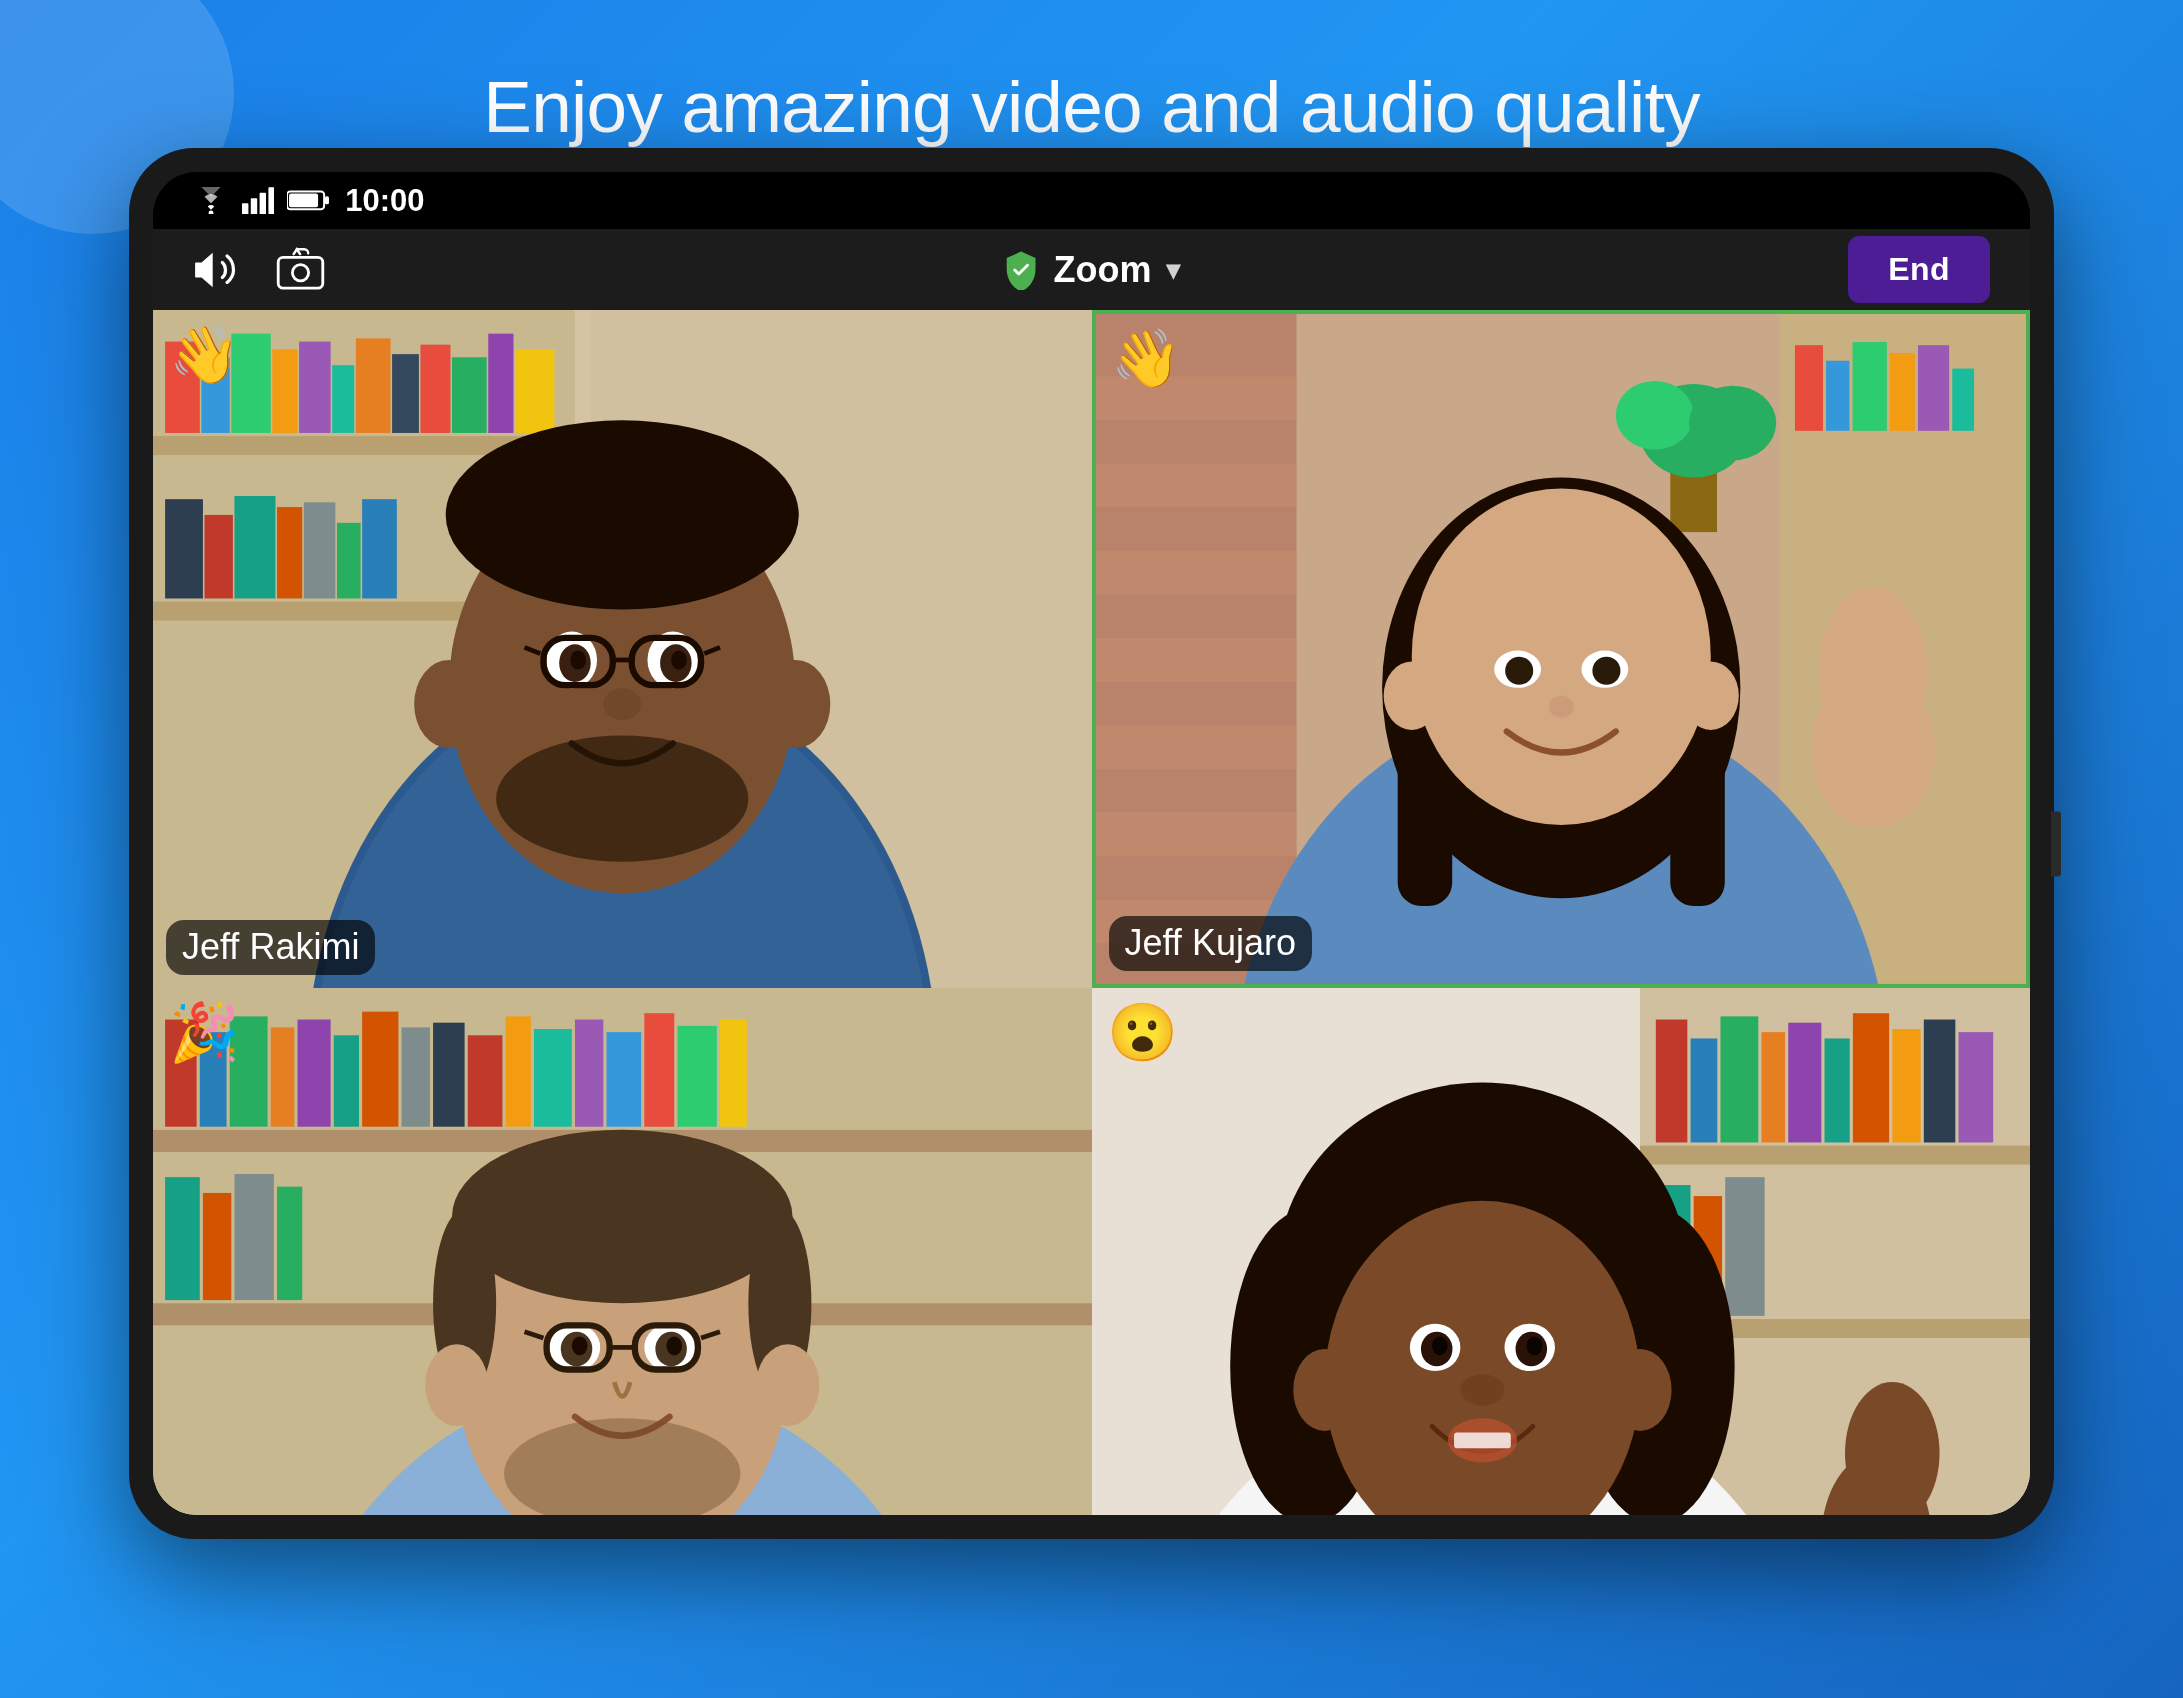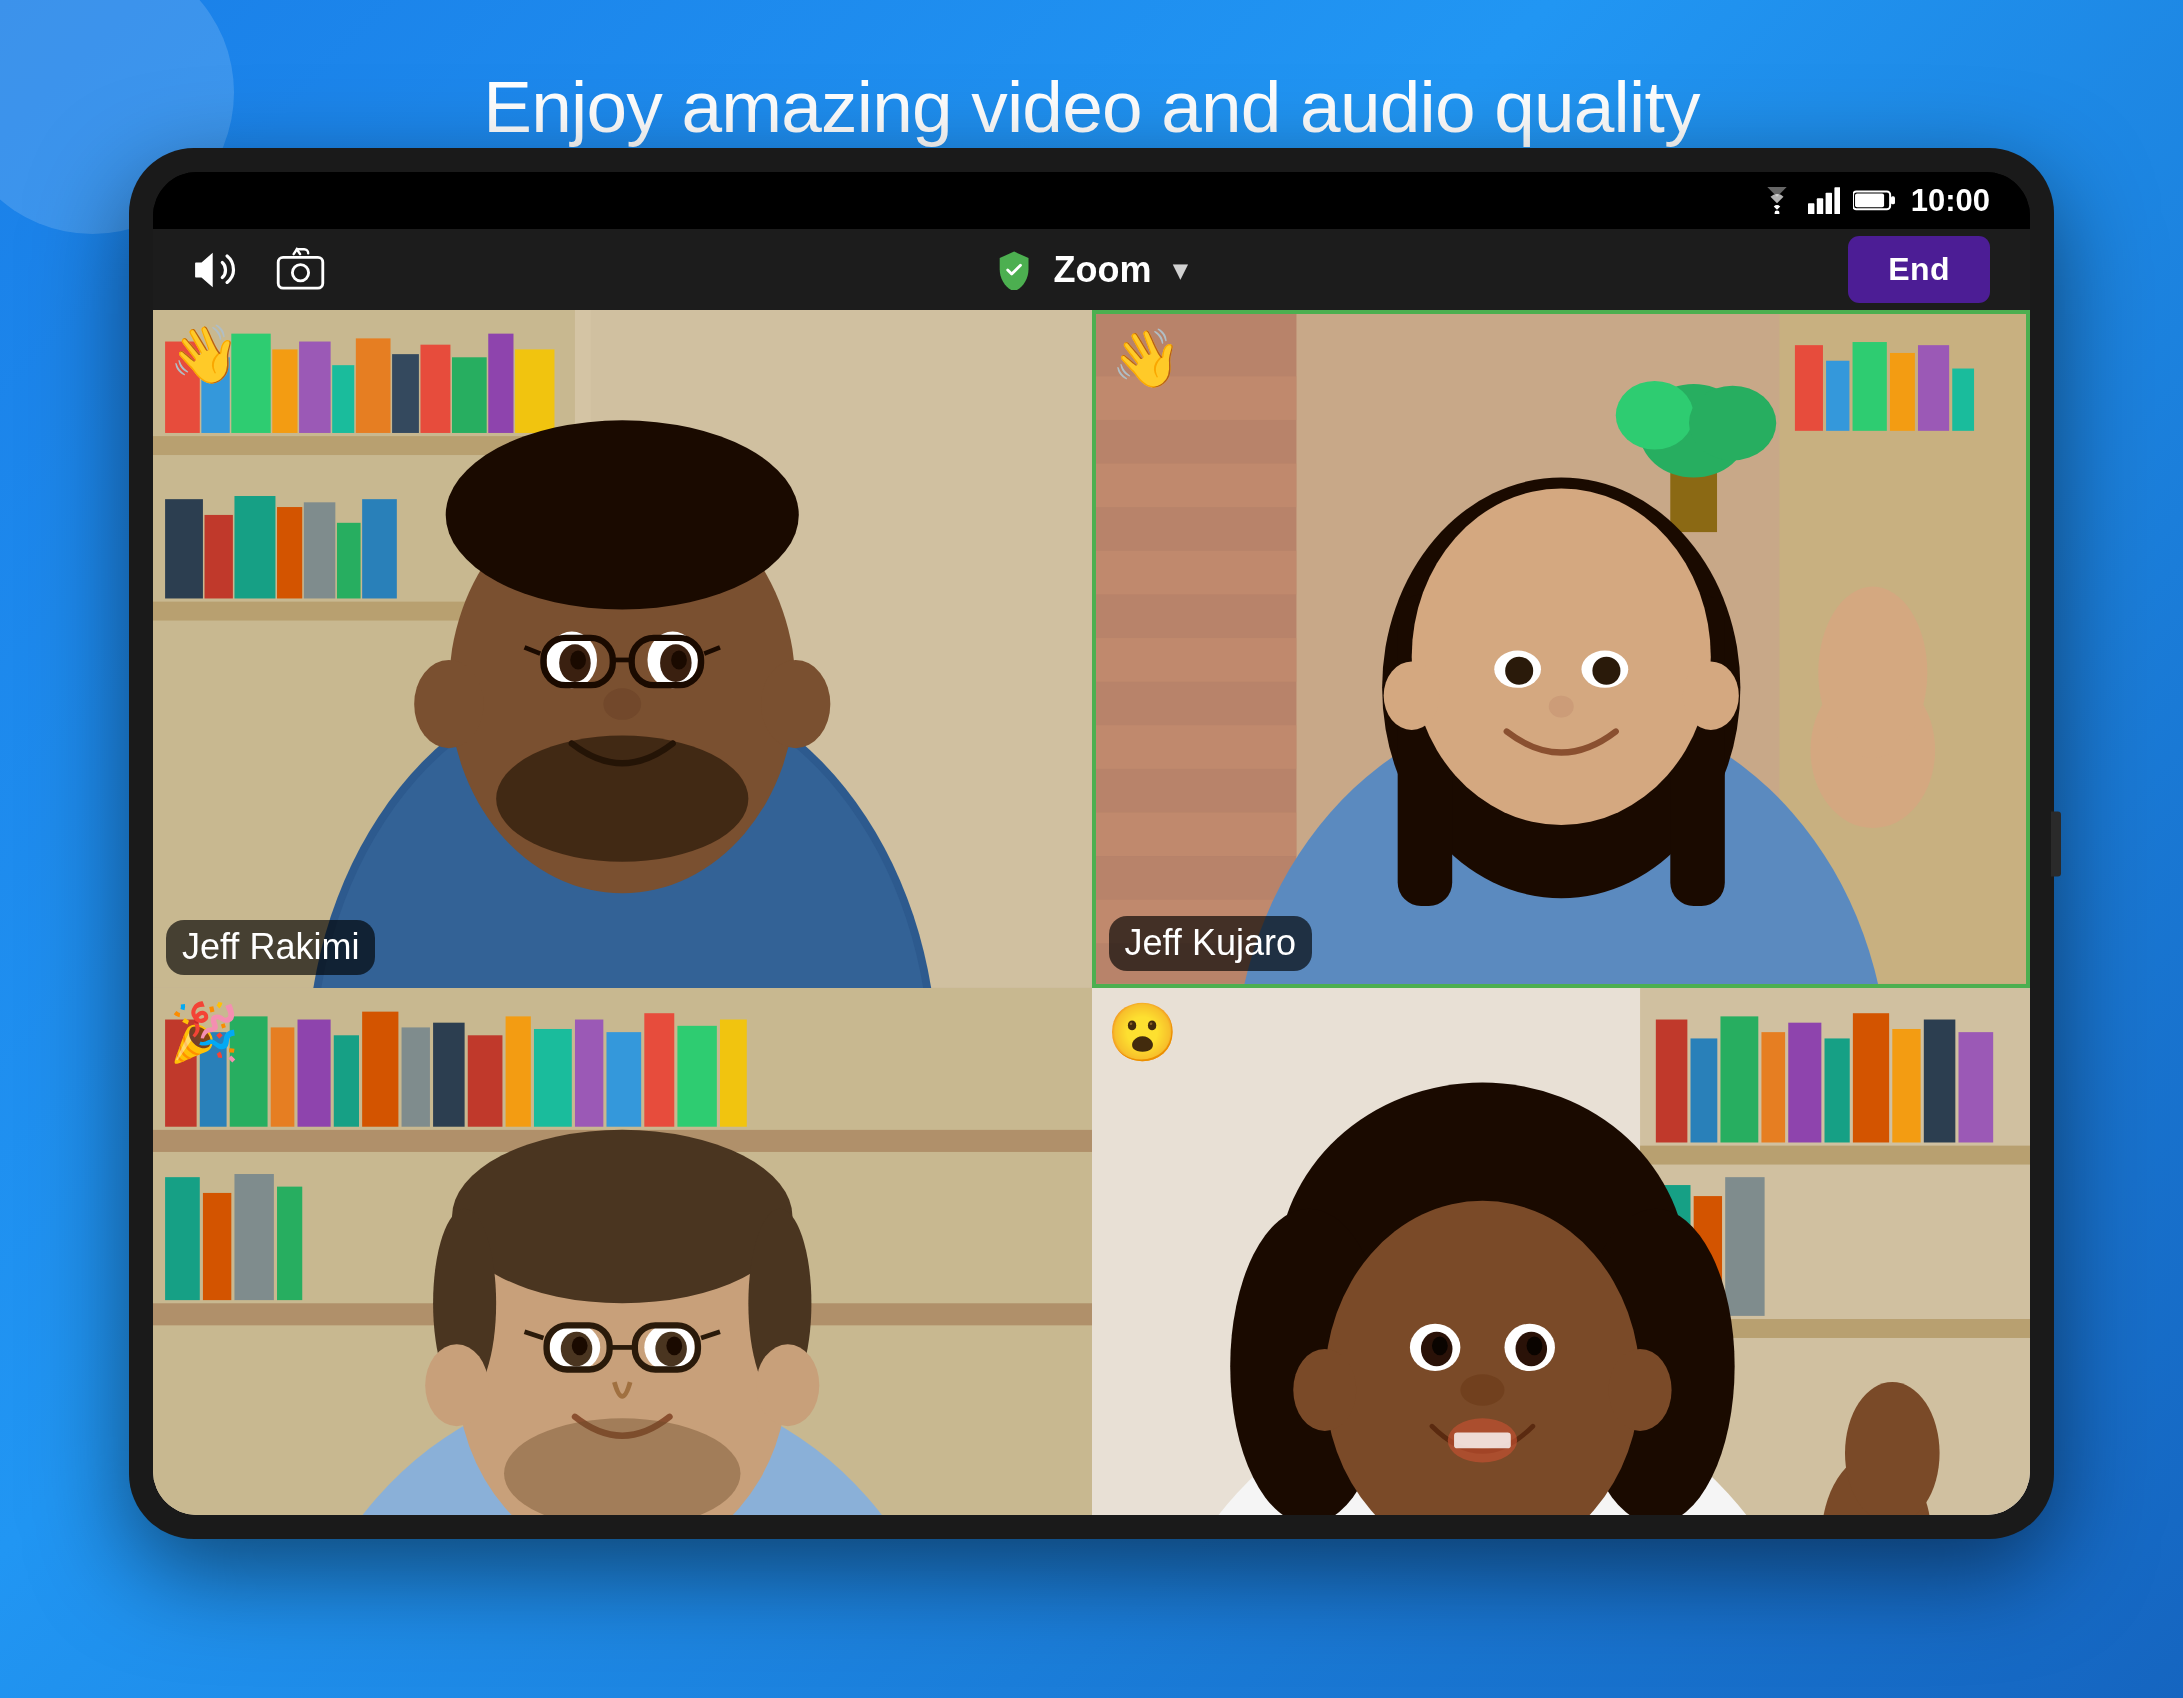--- a/index.html
+++ b/index.html
@@ -55,21 +55,20 @@
       display: flex;
       flex-direction: column;
     }
 
     
     .status-bar {
       background: #000;
       height: 57px;
       display: flex;
       align-items: center;
-      justify-content: flex-end;
       padding: 0 40px;
       flex-shrink: 0;
     }
 
     .status-icons {
       display: flex;
       align-items: center;
       gap: 13px;
       color: white;
       font-size: 31px;
@@ -92,21 +91,21 @@
       align-items: center;
       gap: 32px;
     }
 
     .top-bar-center {
       position: absolute;
       left: 50%;
       transform: translateX(-50%);
       display: flex;
       align-items: center;
-      gap: 22px;
+      gap: 15px;
       color: white;
       font-size: 36px;
       font-weight: 600;
     }
 
     .top-bar-right {
       position: absolute;
       right: 40px;
     }
 

